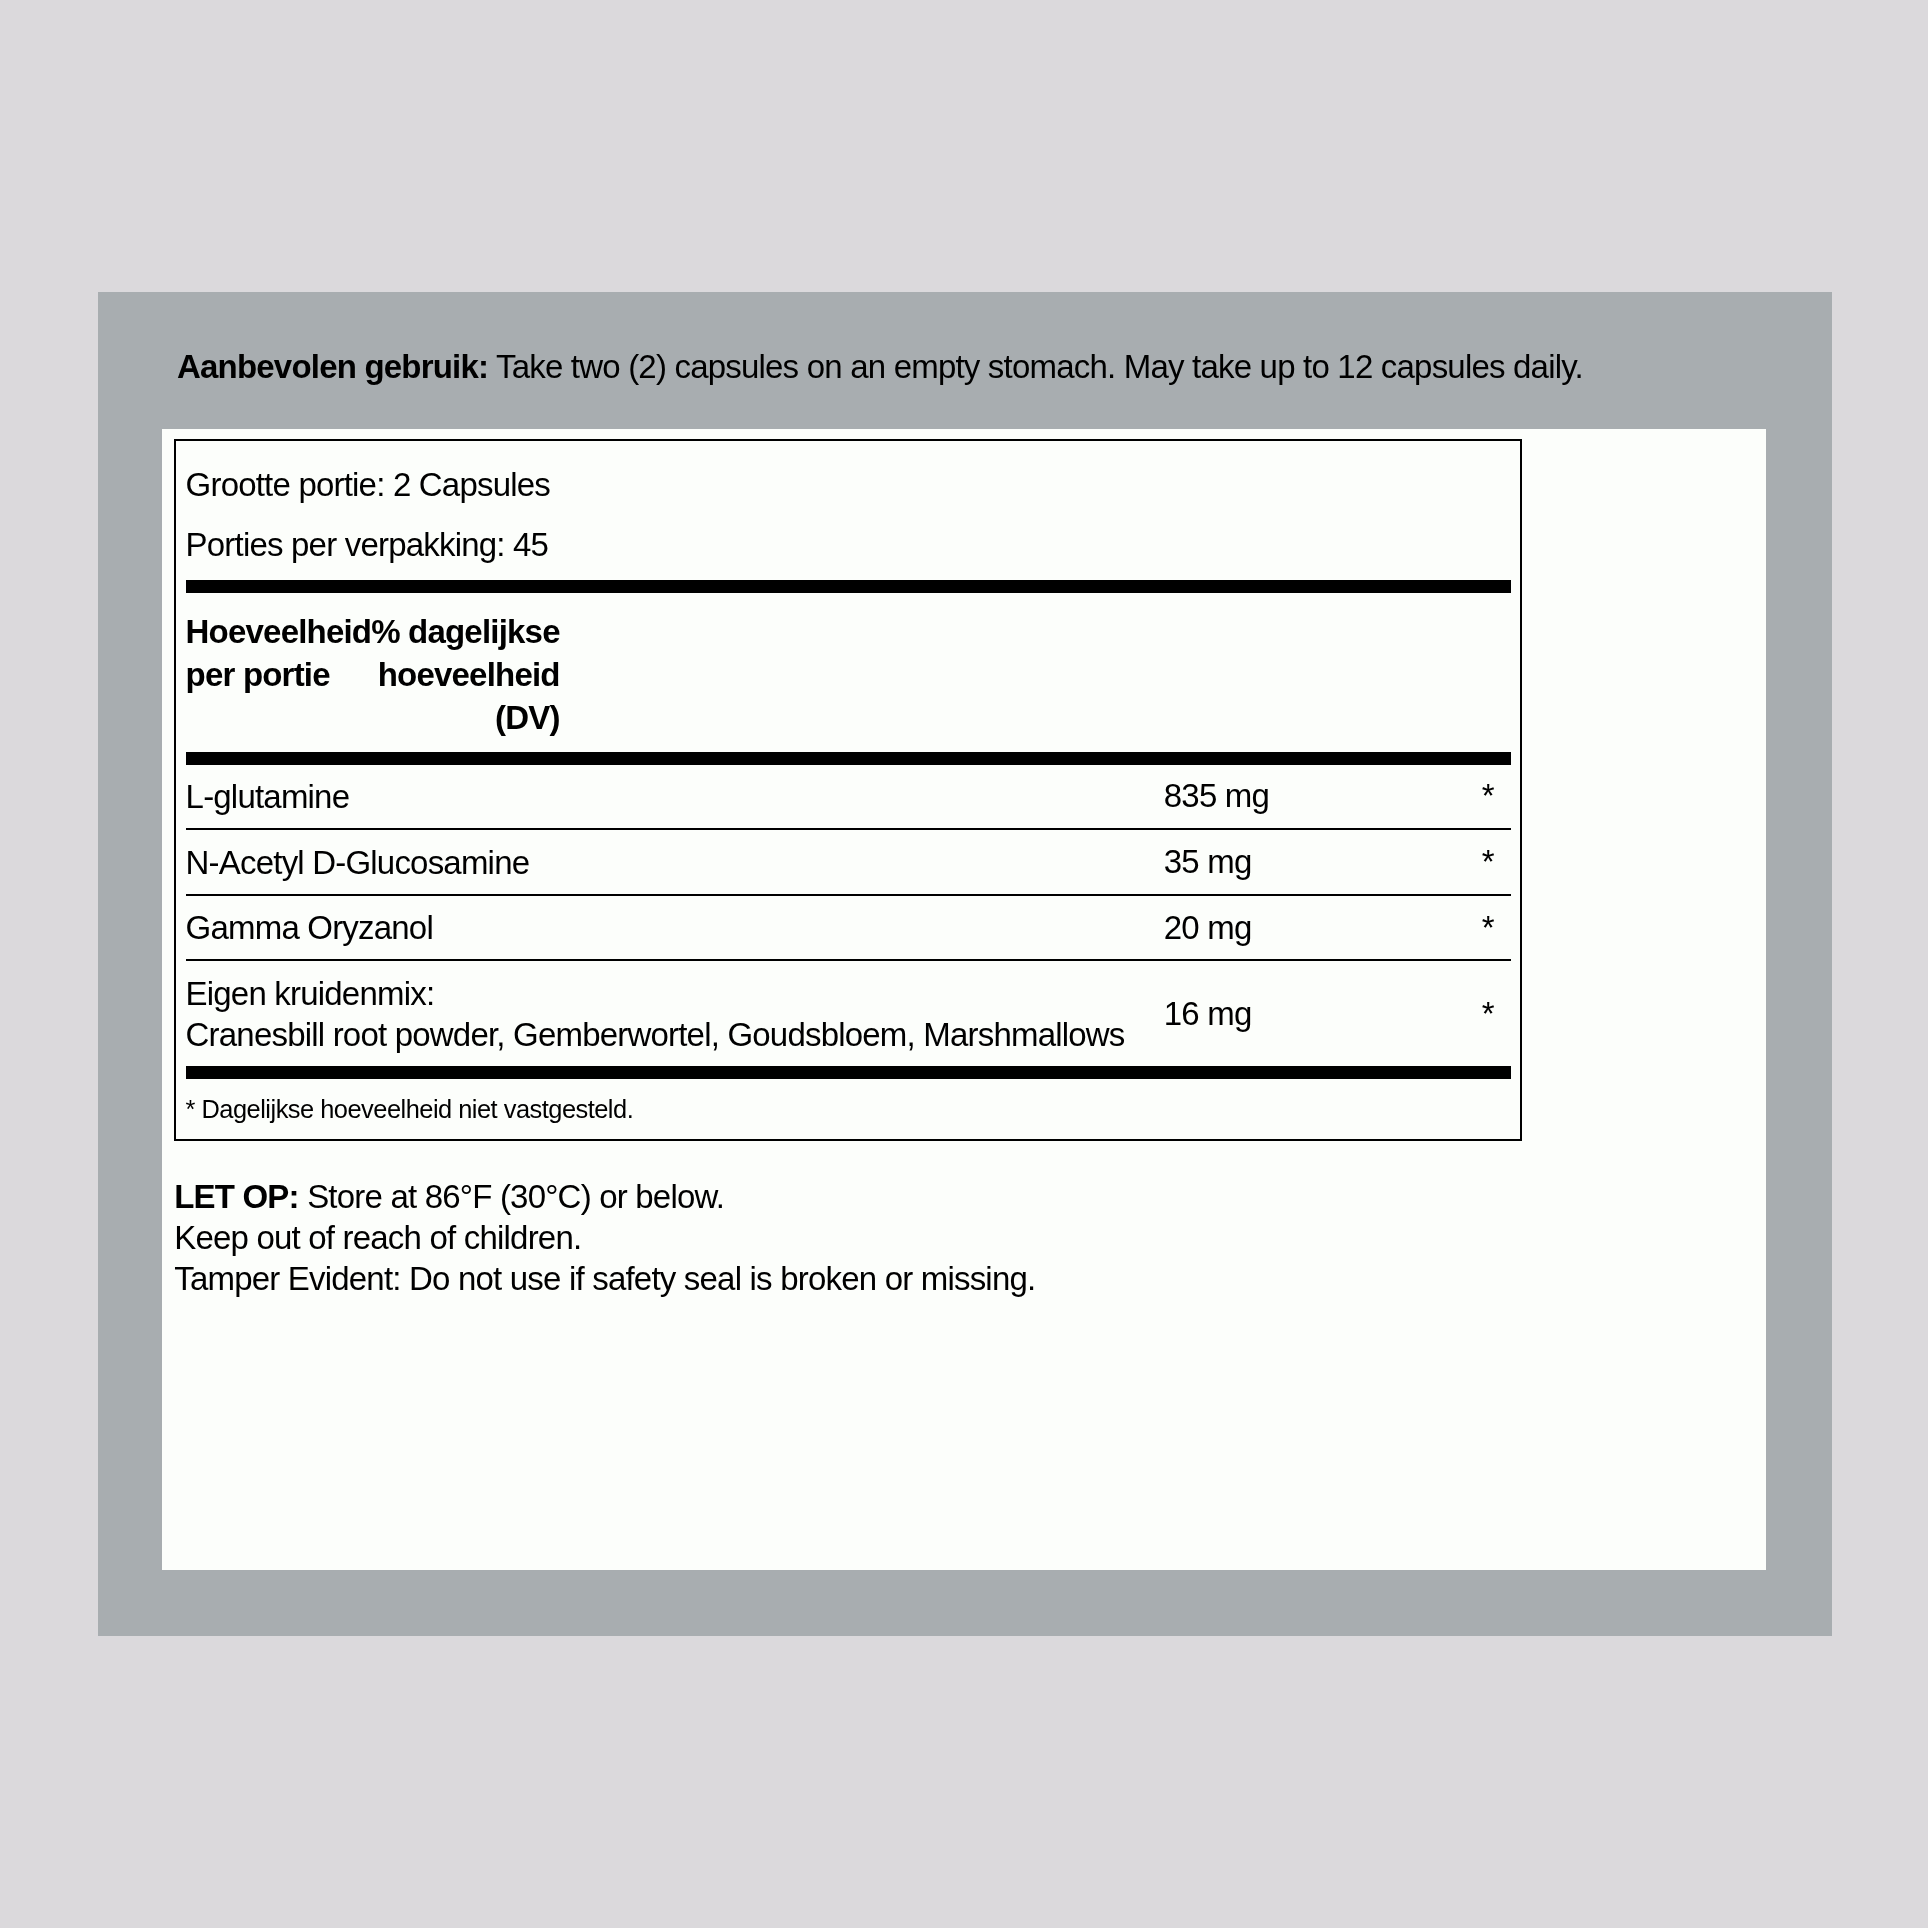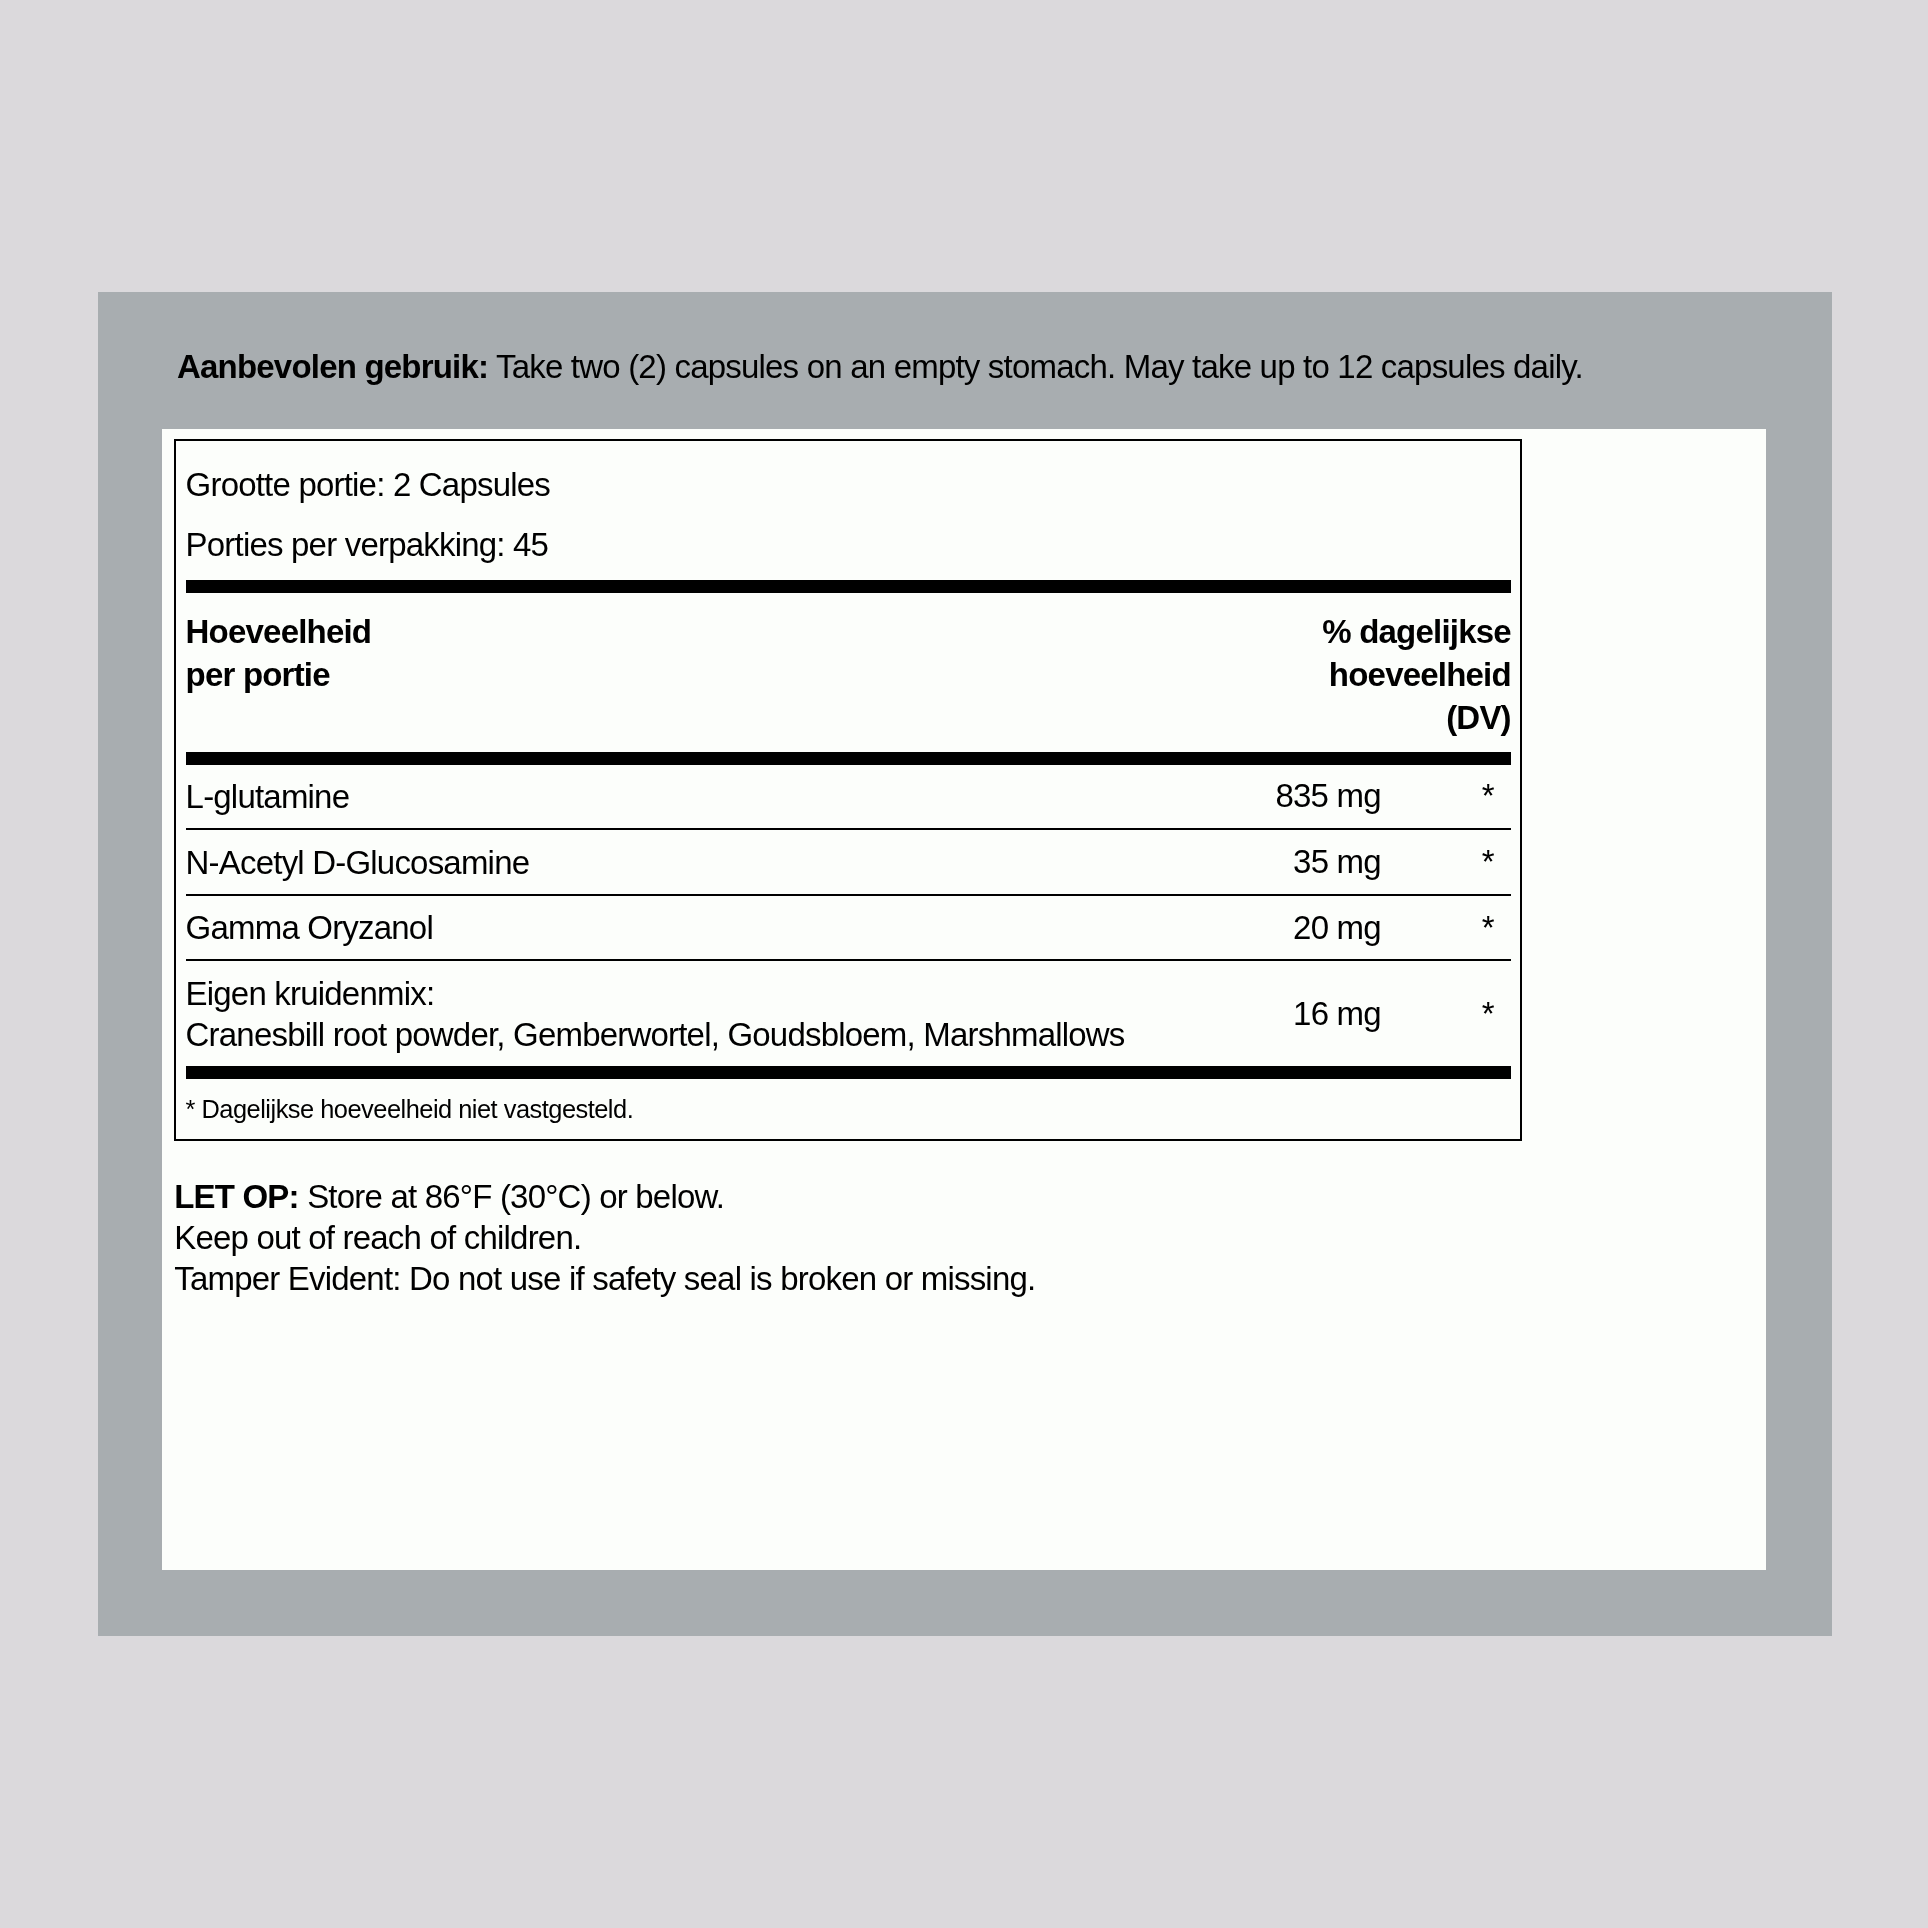--- a/index.html
+++ b/index.html
@@ -32,38 +32,38 @@
     border:2.8px solid #000;
     padding:0 9.4px 15px 9.4px;
     background:#fcfefb;
   }
   .serving { font-size:33px; letter-spacing:-0.8px; margin-top:24.5px; line-height:38px; }
   .serving2 { margin-top:22.6px; }
   .bar { height:13px; background:#000; }
   .bar1 { margin-top:16px; }
   .bar2 { margin-top:12.2px; }
   .header-row {
-    display:flex; justify-content:space-between;
+    display:flex; 
     margin-top:17px;
     font-weight:bold; font-size:33px; line-height:43px;
     letter-spacing:-0.8px;
   }
   .pre { white-space:pre-line; }
   .hdr-right { text-align:right; }
   .rows { }
   .row {
     display:flex; align-items:center;
     font-size:33px; letter-spacing:-0.8px;
     border-bottom:2.8px solid #000;
     padding:11.3px 0;
     min-height:38px;
   }
   .row.last { border-bottom:none; }
   .row-name { flex:1; line-height:41px; }
-  .row-amt { width:217px; text-align:right; }
+  .row-amt { width:217px; }
   .row-dv { width:113px; text-align:right; padding-right:17px; }
   .footnote { font-size:25.4px; letter-spacing:-0.5px; margin-top:16px; }
   .body-text {
     position:absolute; left:12.2px; top:747px;
     width:1558px;
   }
   .body-text p {
     margin:0; font-size:33px; line-height:41px; letter-spacing:-0.8px;
   }
   .mt-caution { margin-top:15px; }

